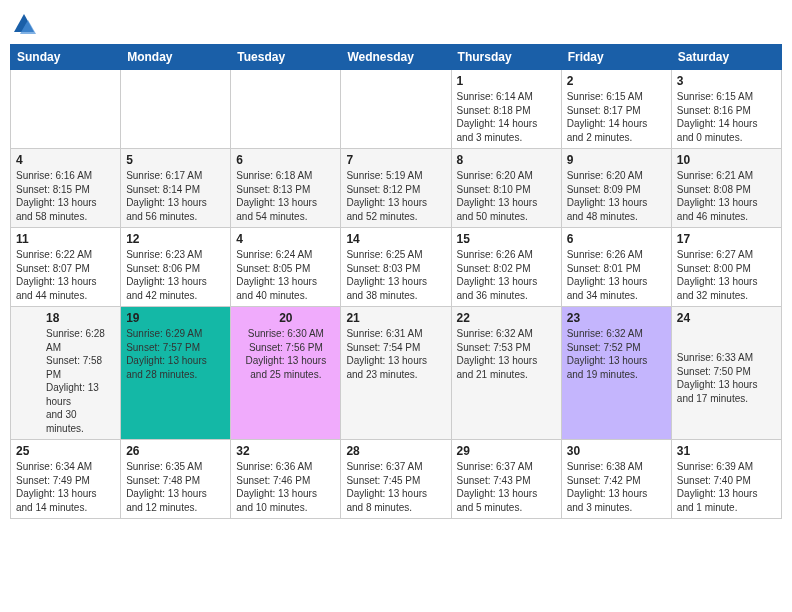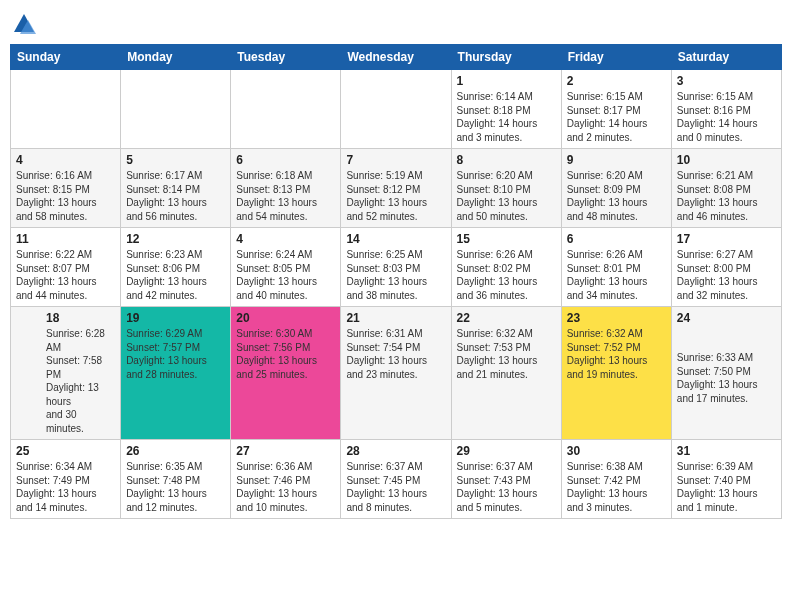--- a/index.html
+++ b/index.html
@@ -256,42 +256,42 @@
 Daylight: 13 hours
 and 30 minutes.</div>
         </td>
         <td style="background: #14b8a6;">
           <div class="day-number">19</div>
           <div class="day-info" style="white-space: pre-line;">Sunrise: 6:29 AM
 Sunset: 7:57 PM
 Daylight: 13 hours
 and 28 minutes.</div>
         </td>
-        <td style="background: #ec4899;">
+        <td style="background: #f0abfc; text-align: center;">
           <div class="day-number">20</div>
           <div class="day-info" style="white-space: pre-line;">Sunrise: 6:30 AM
 Sunset: 7:56 PM
 Daylight: 13 hours
 and 25 minutes.</div>
         </td>
         <td style="background: rgb(245, 245, 245);">
           <div class="day-number">21</div>
           <div class="day-info" style="white-space: pre-line;">Sunrise: 6:31 AM
 Sunset: 7:54 PM
 Daylight: 13 hours
 and 23 minutes.</div>
         </td>
         <td style="background: rgb(245, 245, 245);">
           <div class="day-number">22</div>
           <div class="day-info" style="white-space: pre-line;">Sunrise: 6:32 AM
 Sunset: 7:53 PM
 Daylight: 13 hours
 and 21 minutes.</div>
         </td>
-        <td style="background: #fde047;">
+        <td style="background: #c4b5fd;">
           <div class="day-number">23</div>
           <div class="day-info" style="white-space: pre-line;">Sunrise: 6:32 AM
 Sunset: 7:52 PM
 Daylight: 13 hours
 and 19 minutes.</div>
         </td>
         <td style="background: rgb(245, 245, 245);">
           <div class="day-number">24</div>
           <div class="day-info" style="white-space: pre-line; margin-top: 26px;">Sunrise: 6:33 AM
 Sunset: 7:50 PM
@@ -308,21 +308,21 @@
 and 14 minutes.</div>
         </td>
         <td>
           <div class="day-number">26</div>
           <div class="day-info" style="white-space: pre-line;">Sunrise: 6:35 AM
 Sunset: 7:48 PM
 Daylight: 13 hours
 and 12 minutes.</div>
         </td>
         <td>
-          <div class="day-number">27</div>
+          <div class="day-number">32</div>
           <div class="day-info" style="white-space: pre-line;">Sunrise: 6:36 AM
 Sunset: 7:46 PM
 Daylight: 13 hours
 and 10 minutes.</div>
         </td>
         <td>
           <div class="day-number">28</div>
           <div class="day-info" style="white-space: pre-line;">Sunrise: 6:37 AM
 Sunset: 7:45 PM
 Daylight: 13 hours

